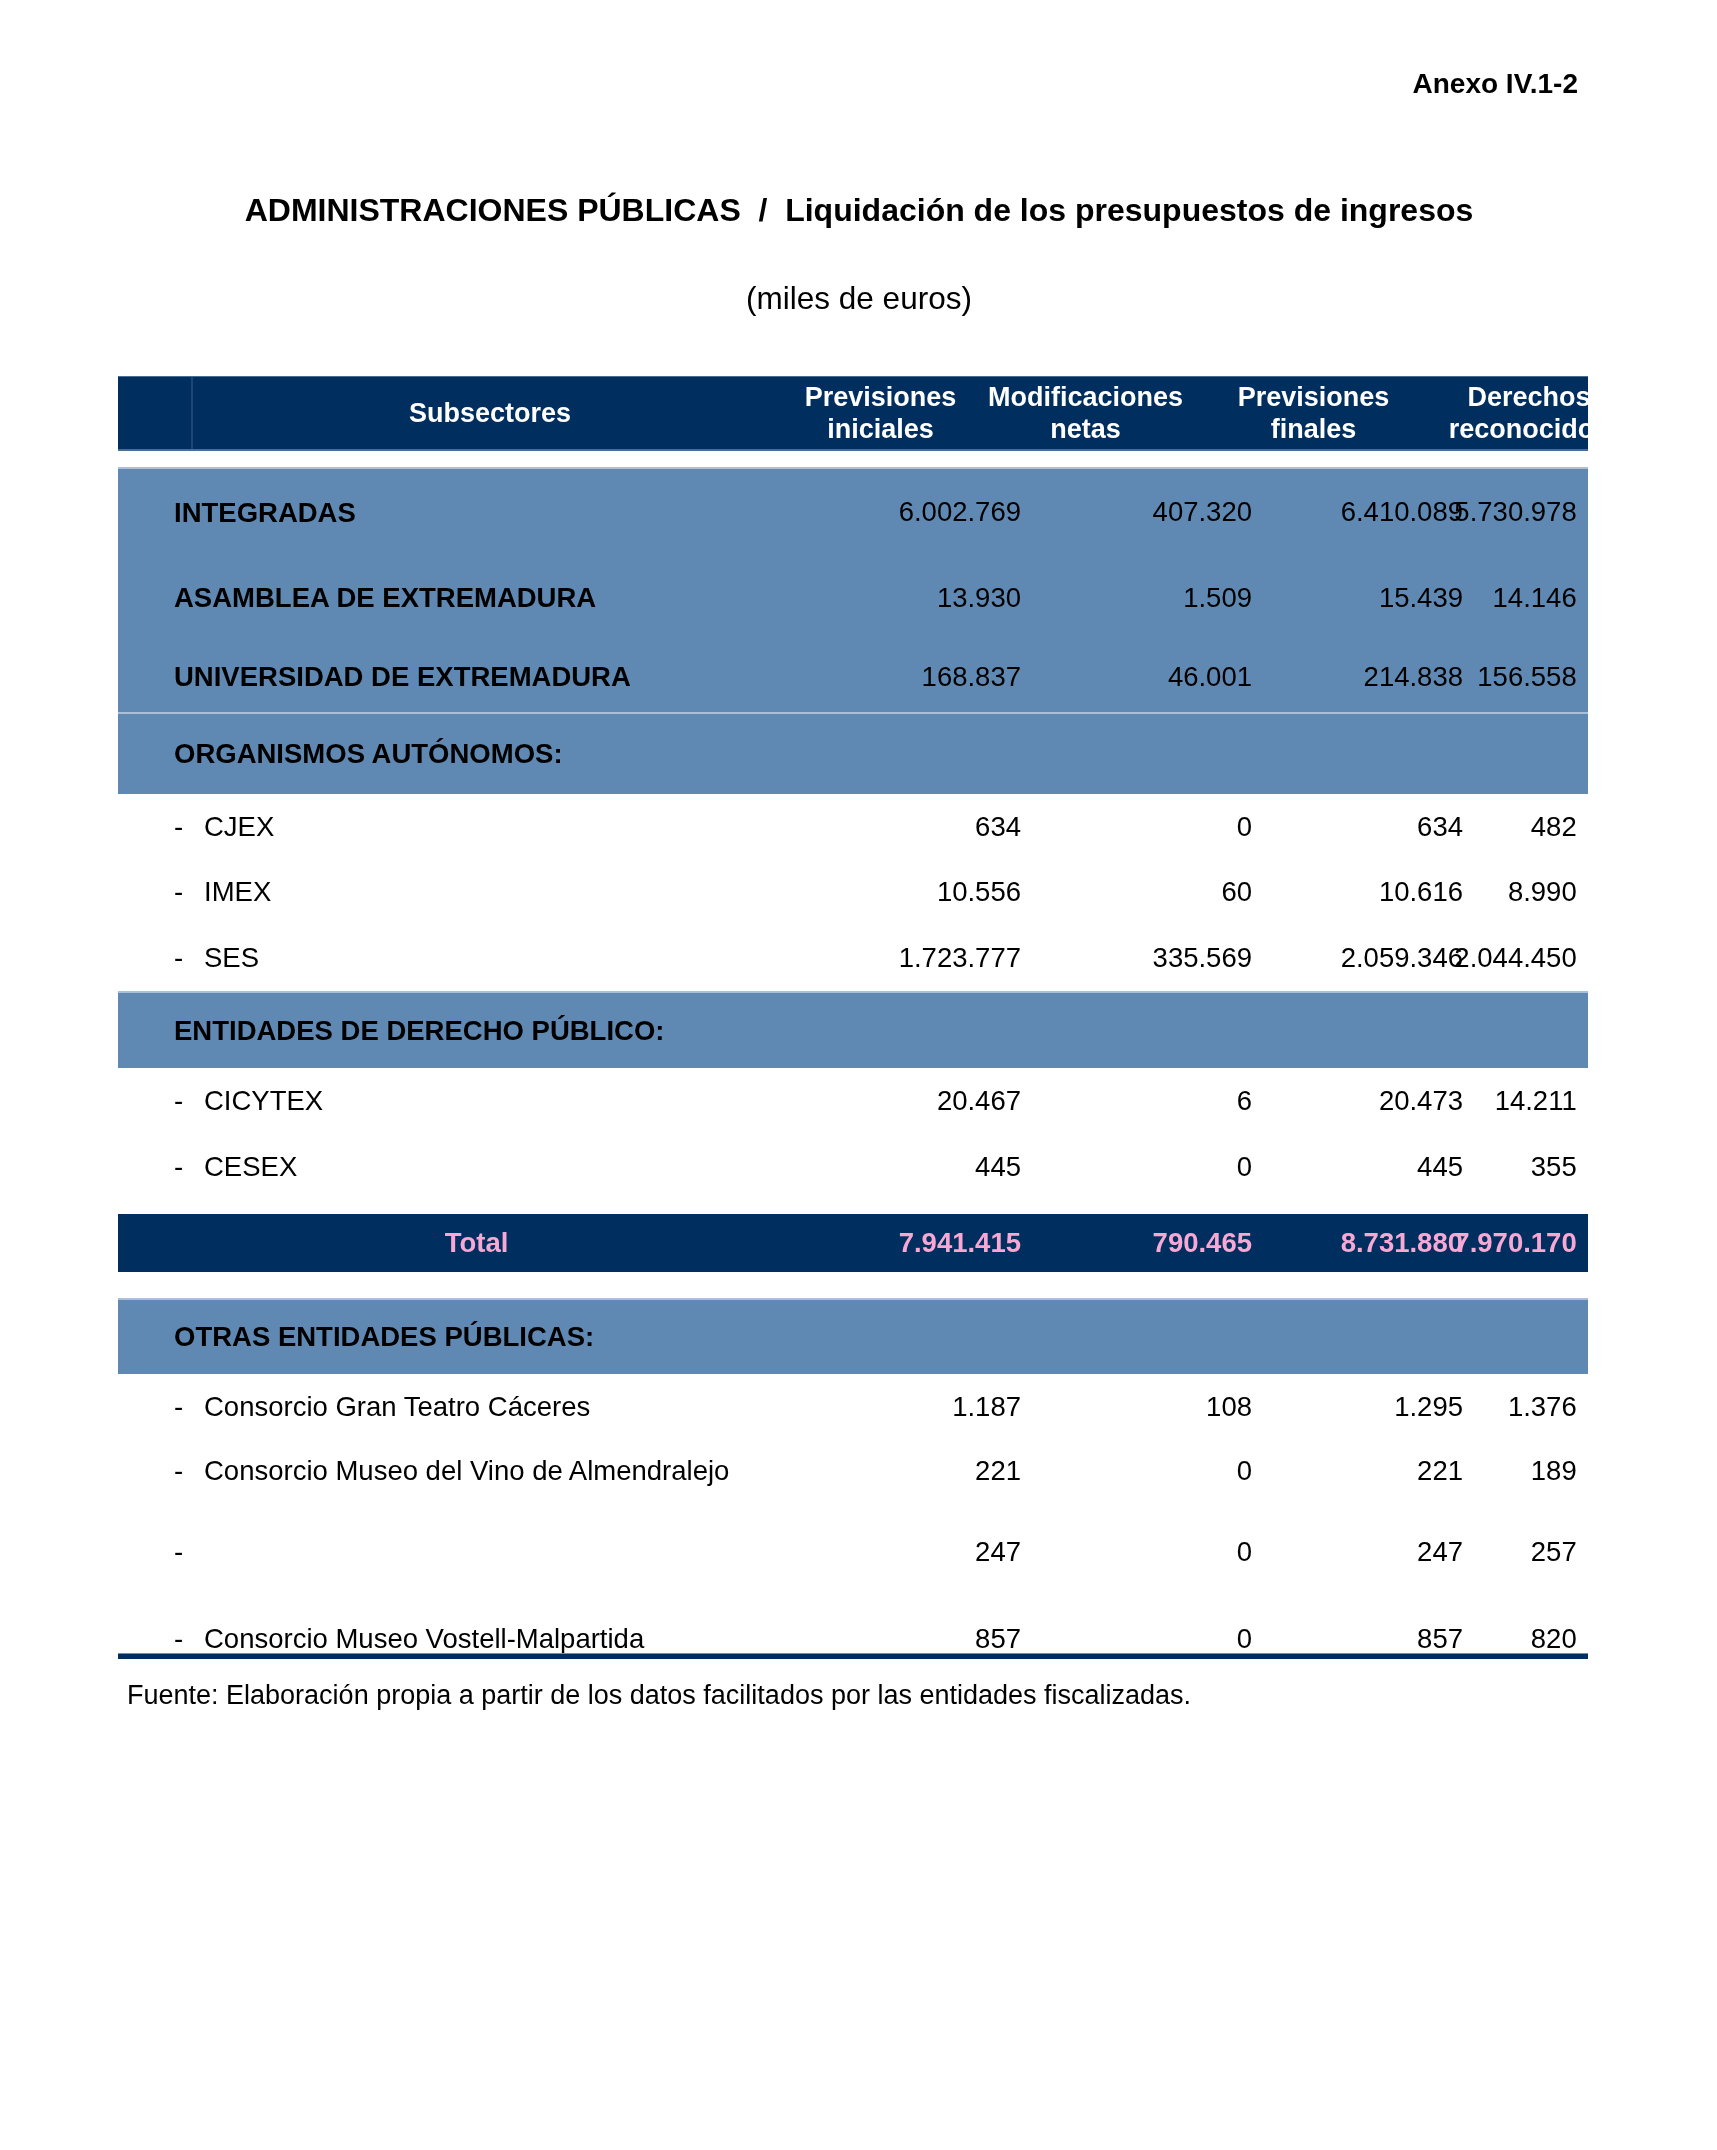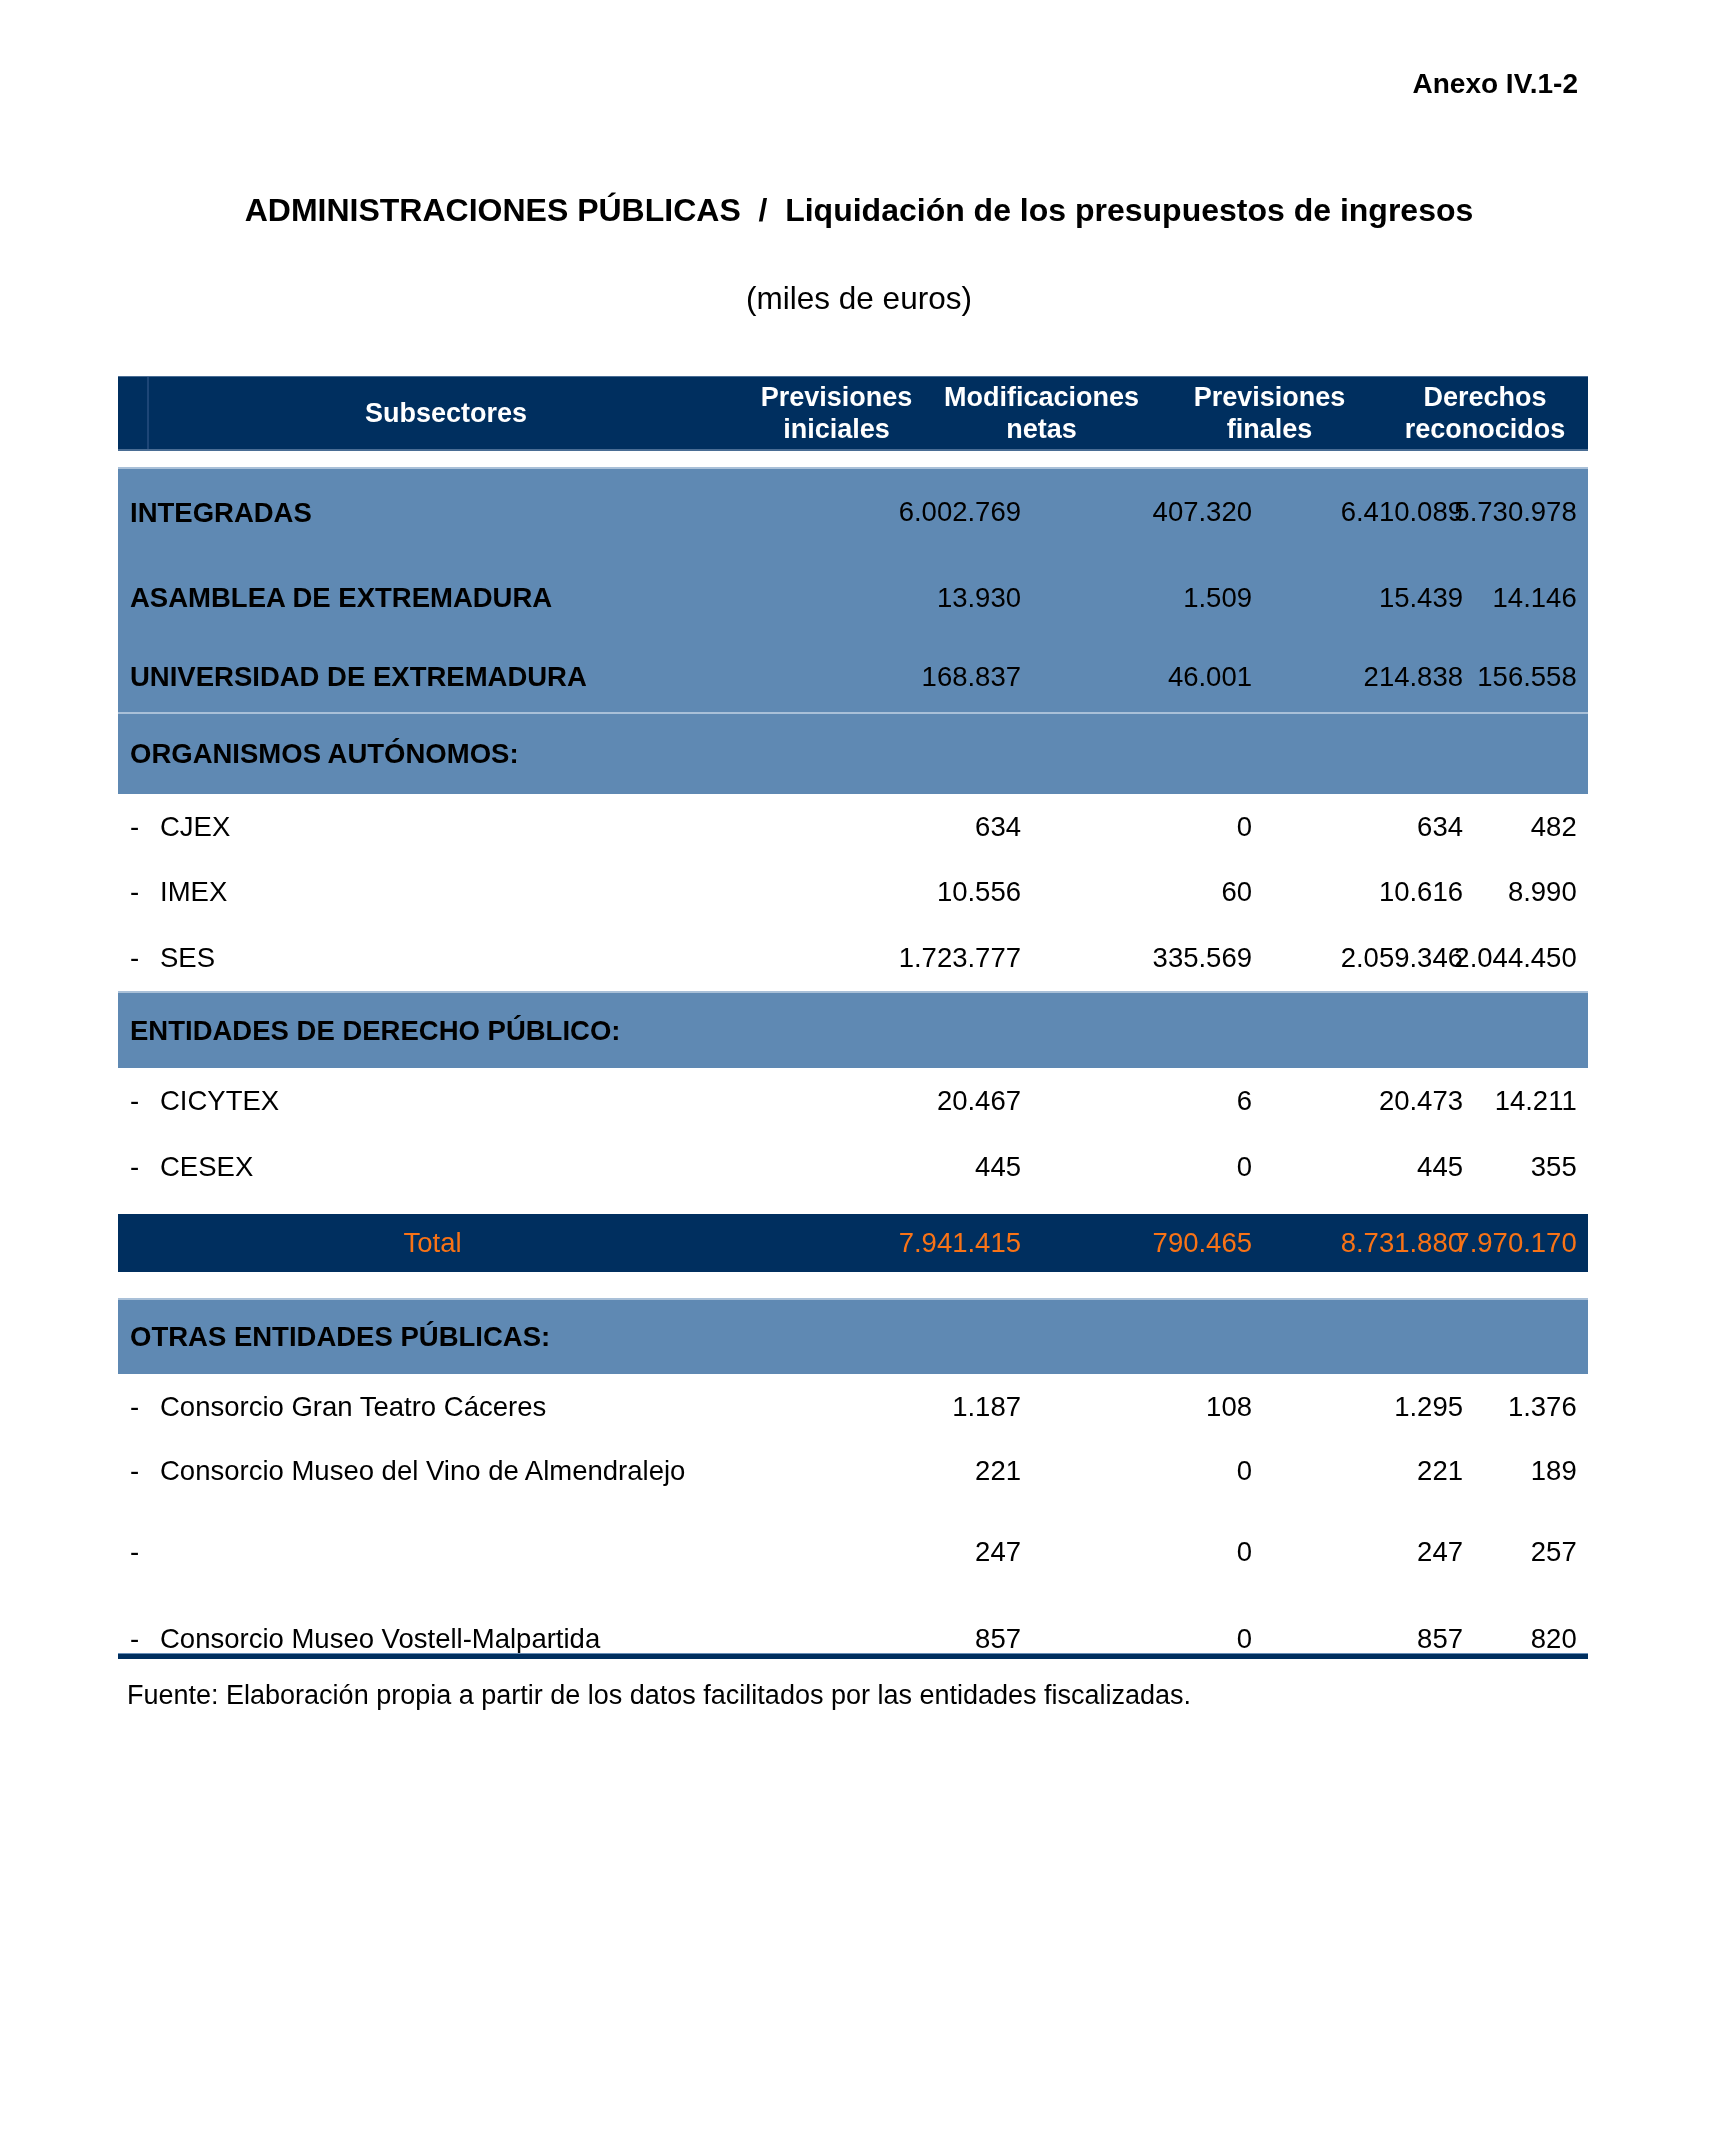--- a/index.html
+++ b/index.html
@@ -15,21 +15,21 @@
     position: absolute; left: 0; width: 1718px; top: 192px;
     text-align: center; font-size: 32px; font-weight: bold; white-space: pre;
   }
   .subtitle {
     position: absolute; left: 0; width: 1718px; top: 280px;
     text-align: center; font-size: 31.5px;
   }
   .table {
     position: absolute; left: 118px; top: 376px; width: 1470px;
   }
-  .row { position: relative; display: flex; align-items: center; }
+  .row { position: relative; display: flex; align-items: center; padding-left: 44px; }
   .num { text-align: right; box-sizing: border-box; font-size: 27.5px; }
   
   .cells { position: relative; width: 1470px; height: 100%; }
   .cell { position: absolute; top: 50%; transform: translateY(-50%); }
   .lbl { left: 12px; font-size: 27.5px; }
   .n1 { right: 567px; text-align: right; }
   .n2 { right: 336px; text-align: right; }
   .n3 { right: 125px; text-align: left; }
   .n4 { right: 11.3px; text-align: left; }
   .header {
@@ -42,21 +42,21 @@
   .h1 { left: 629px; width: 179px; }
   .h2 { left: 808px; width: 231px; }
   .h3 { left: 1039px; width: 225px; }
   .h4 { left: 1264px; width: 206px; }
   .header .stripe {
     position: absolute; left: 29px; top: 0; bottom: 0; width: 1.6px; background: #1d4677;
   }
   .band { background: #5f89b3; font-weight: bold; }
   .band .num { font-weight: normal; }
   .plain { background: #fff; }
-  .total { background: #002f5f; color: #f97316; font-weight: normal; }
+  .total { background: #002f5f; color: #f9a8d4; font-weight: bold; }
   .dash { left: 12px; font-size: 27.5px; }
   .sublbl { left: 42px; font-size: 27.5px; }
   .wrap2 { line-height: 33px; }
   .justify { text-align: justify; text-align-last: left; width: 582px; }
   .divider-thick {
     position: absolute; left: 118px; top: 1653px; width: 1470px; height: 4.8px;
     background: #002f5f; border-top: 1.6px solid #6a8fb8;
   }
   .fuente {
     position: absolute; left: 127px; top: 1680px; font-size: 27px;

